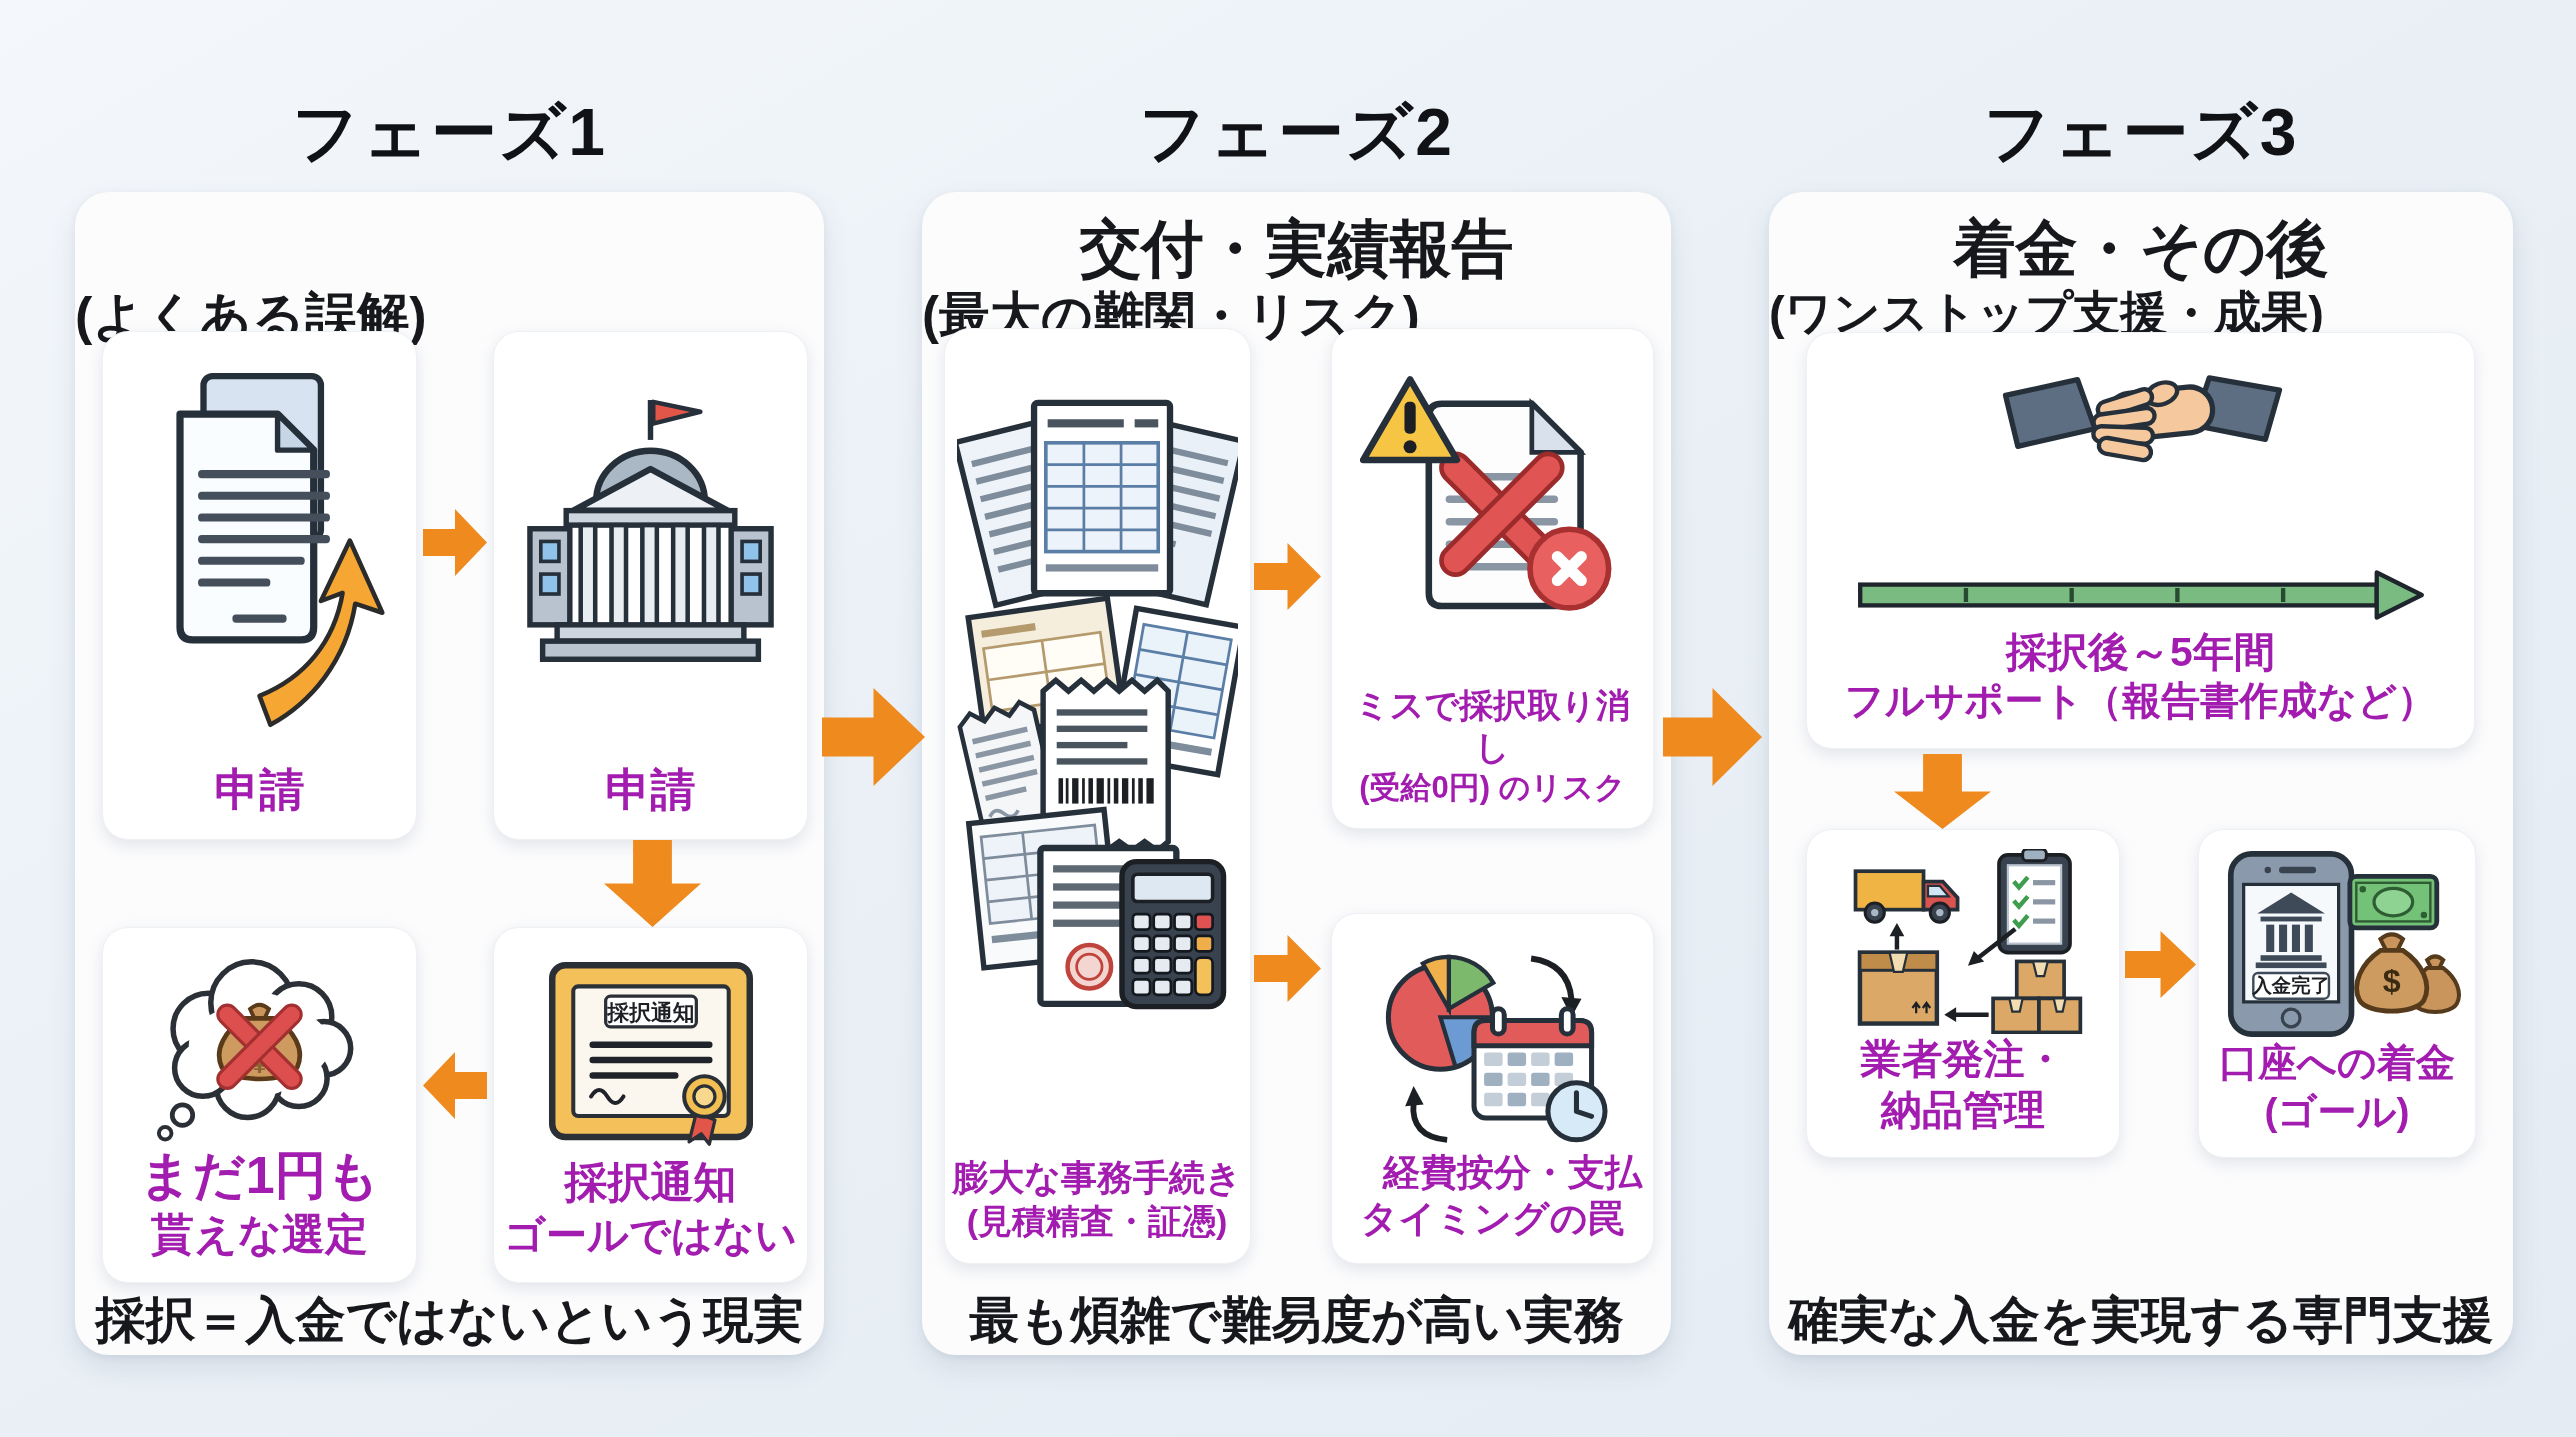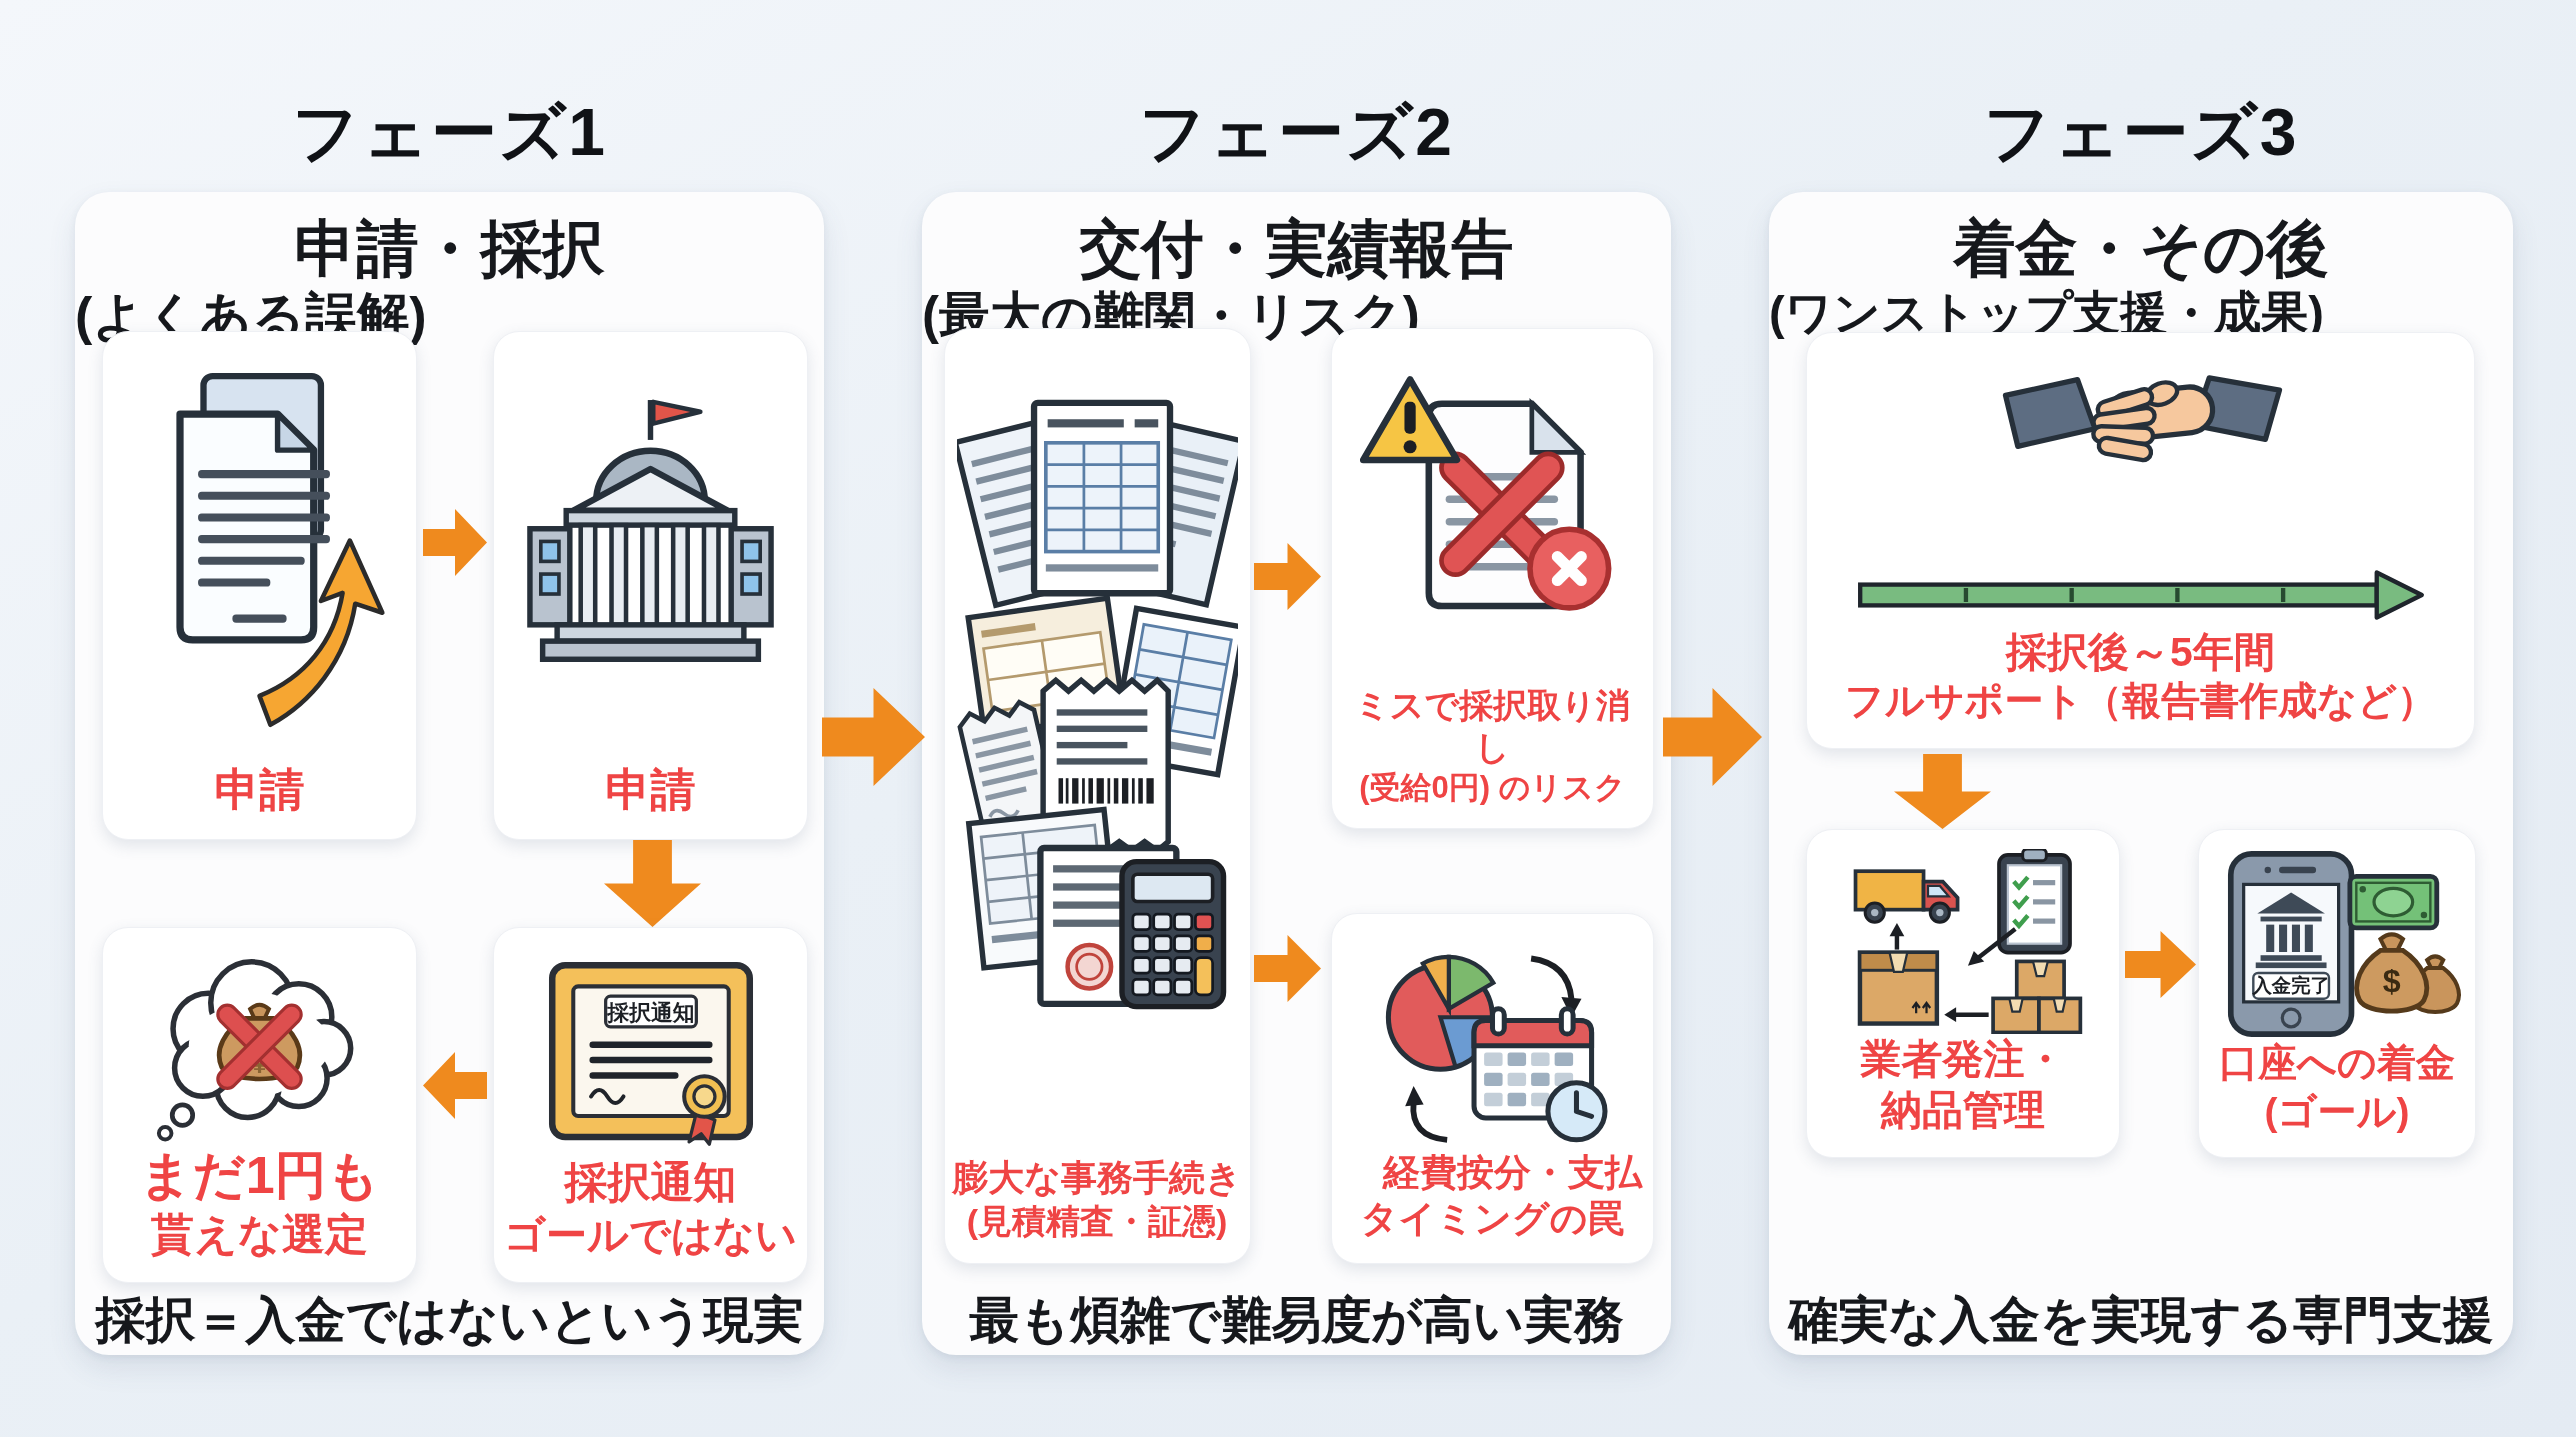--- a/index.html
+++ b/index.html
@@ -8,40 +8,39 @@
     background:linear-gradient(150deg,#f4f7fb 0%,#eaf0f6 45%,#e4ebf3 100%);}
   .phase-header{position:absolute;top:88px;font-size:66px;font-weight:700;text-align:center;letter-spacing:1.9px;color:#101216;}
   .panel{position:absolute;top:192px;height:1163px;background:#fcfcfd;border-radius:34px;
     box-shadow:0 13px 28px rgba(70,90,120,.12),0 2.8px 7.5px rgba(70,90,120,.08);}
   .t1{position:absolute;top:15px;left:0;width:100%;text-align:center;font-size:62px;font-weight:700;}
   .t2{position:absolute;top:90px;left:0;width:100%;text-align:left;font-size:52px;font-weight:700;}
   .card{position:absolute;background:#ffffff;border:0.9px solid #eef0f4;border-radius:26px;
     box-shadow:0 5.6px 15px rgba(70,90,120,.14);
     display:flex;flex-direction:column;align-items:center;justify-content:space-between;
     padding:26px 7.5px 20.6px;box-sizing:border-box;}
-  .lbl{font-weight:700;text-align:center;line-height:1.25;color:#ef4444;}
+  .lbl{font-weight:700;text-align:center;line-height:1.25;color:#a21caf;}
   .summary{position:absolute;top:1095px;left:0;width:100%;text-align:center;font-size:50px;font-weight:700;}
   .arrow{position:absolute;background:#EF8A1E;}
   .arrow.right{clip-path:polygon(0 30%,50% 30%,50% 0,100% 50%,50% 100%,50% 70%,0 70%);}
   .arrow.left{clip-path:polygon(100% 30%,50% 30%,50% 0,0 50%,50% 100%,50% 70%,100% 70%);}
   .arrow.down{clip-path:polygon(30% 0,30% 50%,0 50%,50% 100%,100% 50%,70% 50%,70% 0);}
   .abs{position:absolute;}
   svg{display:block;}
 </style>
 </head>
 <body>
 
 <div id="canvas">
 
   <div class="phase-header" style="left:75px;width:749px;">フェーズ1</div>
   <div class="phase-header" style="left:922px;width:749px;">フェーズ2</div>
   <div class="phase-header" style="left:1769px;width:744px;">フェーズ3</div>
 
   <div class="panel" style="left:75px;width:749px;">
-    <div class="t1">申請・採択</div>
     <div class="t2">(よくある誤解)</div>
 
     <div class="card" style="left:27px;top:139px;width:315px;height:509px;">
       <svg width="271" height="374" viewBox="0 0 300 410">
         <rect x="88" y="18" width="130" height="180" rx="10" fill="#d7e3f0" stroke="#26303a" stroke-width="7"></rect>
         <path d="M62,60 h108 l40,40 v196 q0,14 -14,14 H76 q-14,0 -14,-14 Z" fill="#fafdff" stroke="#26303a" stroke-width="8" stroke-linejoin="round"></path>
         <path d="M170,60 v40 h40 Z" fill="#c7d6e6" stroke="#26303a" stroke-width="6" stroke-linejoin="round"></path>
         <g fill="#454f5b">
           <rect x="82" y="122" width="146" height="9" rx="4"></rect>
             <rect x="82" y="146" width="146" height="9" rx="4"></rect>

